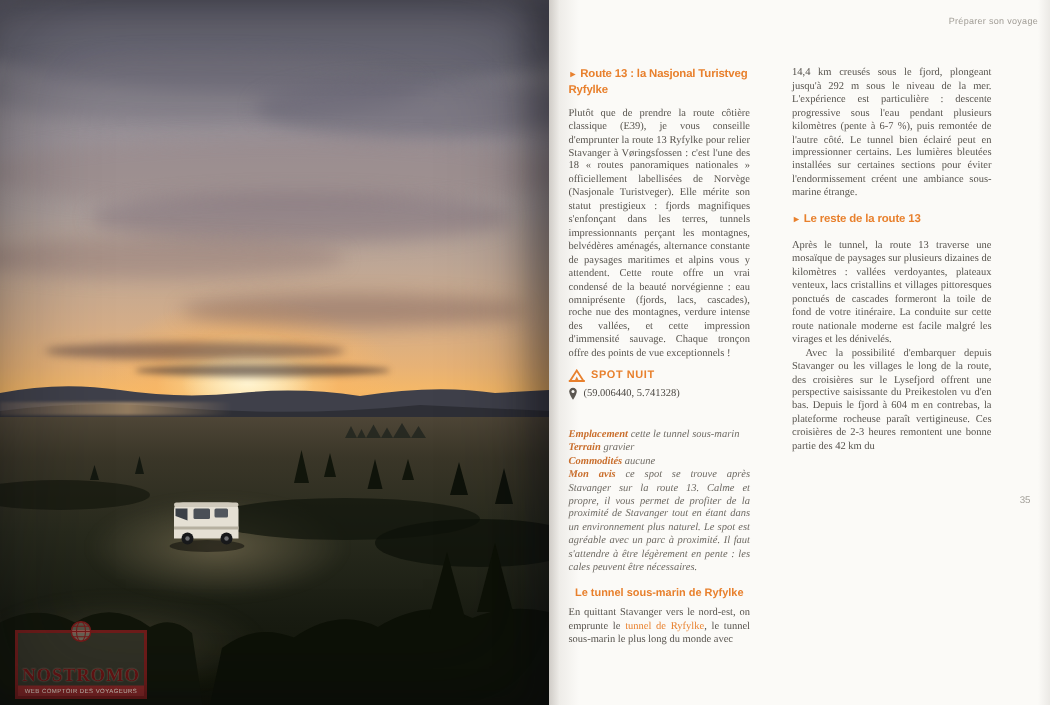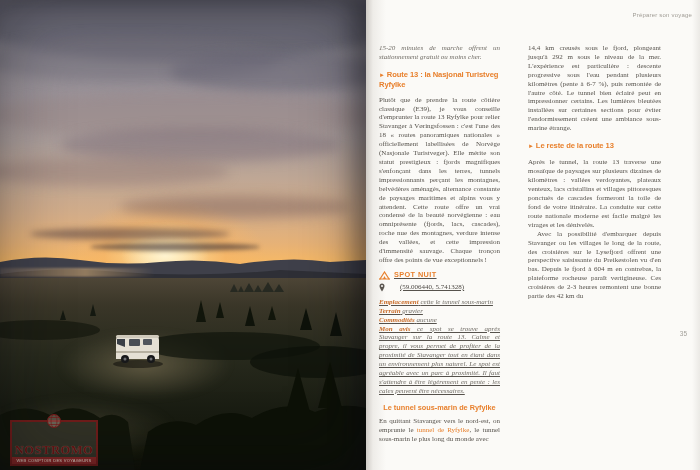--- a/index.html
+++ b/index.html
@@ -62,25 +62,25 @@
   .col1{left:13px;width:121px;}
   .col2{left:162px;width:133px;}
   .col p{margin:0;}
   .italic-note{font-style:italic;color:#6f6b64;margin-bottom:8px !important;}
   .orange-heading{font-family:"Liberation Sans",sans-serif;font-weight:bold;color:#e8802d;
       font-size:7.6px;line-height:9.4px;letter-spacing:-0.1px;margin:0 0 6px 0;text-align:left;}
   .col2 .orange-heading{margin:8px 0 7px 0;}
   .marker{font-size:6px;}
   .body{margin:0;}
   .indent{text-indent:9px;}
-  .spot-block{margin:6px 0 2px 0;text-decoration:underline;}
+  .spot-block{margin:6px 0 2px 0;}
   .spot-title-row{display:flex;align-items:center;gap:4px;margin-bottom:3px;
       font-family:"Liberation Sans",sans-serif;font-weight:bold;font-size:7.3px;
       letter-spacing:0.4px;color:#e8802d;}
-  .spot-coords-row{display:flex;align-items:center;gap:15px;font-size:7px;color:#4e4a45;margin-bottom:6px;}
+  .spot-coords-row{display:flex;align-items:center;gap:4px;font-size:7px;color:#4e4a45;margin-bottom:18px;}
   .spot-field{font-size:7px;line-height:8.9px;text-align:justify;}
   .spot-label{color:#c96e2c;font-weight:bold;font-style:italic;}
   .spot-value{font-style:italic;color:#6f6b64;}
   .orange-subheading{font-family:"Liberation Sans",sans-serif;font-weight:bold;color:#e8802d;
       font-size:7.3px;margin:8px 0 4px 0;text-align:center;}
   .inline-link{color:#e8802d;margin-top:21px;}
 </style>
 </head>
 <body>
 
@@ -153,21 +153,20 @@
       <div class="stamp-name">NOSTROMO</div>
       <div class="stamp-tagline">WEB COMPTOIR DES VOYAGEURS</div>
     </div>
   </div>
 
   <div class="text-page">
     <div class="running-header">Préparer son voyage</div>
     <div class="page-number">35</div>
 
     <div class="col col1">
-      <p class="italic-note">15-20 minutes de marche offrent un stationnement gratuit ou moins cher.</p>
 
       <h2 class="orange-heading"><span class="marker">►</span> <span>Route 13 : la Nasjonal Turistveg Ryfylke</span></h2>
 
       <p class="body">Plutôt que de prendre la route côtière classique (E39), je vous conseille d'emprunter la route 13 Ryfylke pour relier Stavanger à Vøringsfossen : c'est l'une des 18 « routes panoramiques nationales » officiellement labellisées de Norvège (Nasjonale Turistveger). Elle mérite son statut prestigieux : fjords magnifiques s'enfonçant dans les terres, tunnels impressionnants perçant les montagnes, belvédères aménagés, alternance constante de paysages maritimes et alpins vous y attendent. Cette route offre un vrai condensé de la beauté norvégienne : eau omniprésente (fjords, lacs, cascades), roche nue des montagnes, verdure intense des vallées, et cette impression d'immensité sauvage. Chaque tronçon offre des points de vue exceptionnels !</p>
 
       <div class="spot-block">
         <div class="spot-title-row">
           <svg width="11" height="9" viewBox="0 0 11 9">
             <path d="M1,8 L5.5,1 L10,8" fill="none" stroke="#e8802d" stroke-width="1.2" stroke-linecap="round"></path>
             <path d="M0.5,8 L10.5,8" stroke="#e8802d" stroke-width="1.2" stroke-linecap="round"></path>

